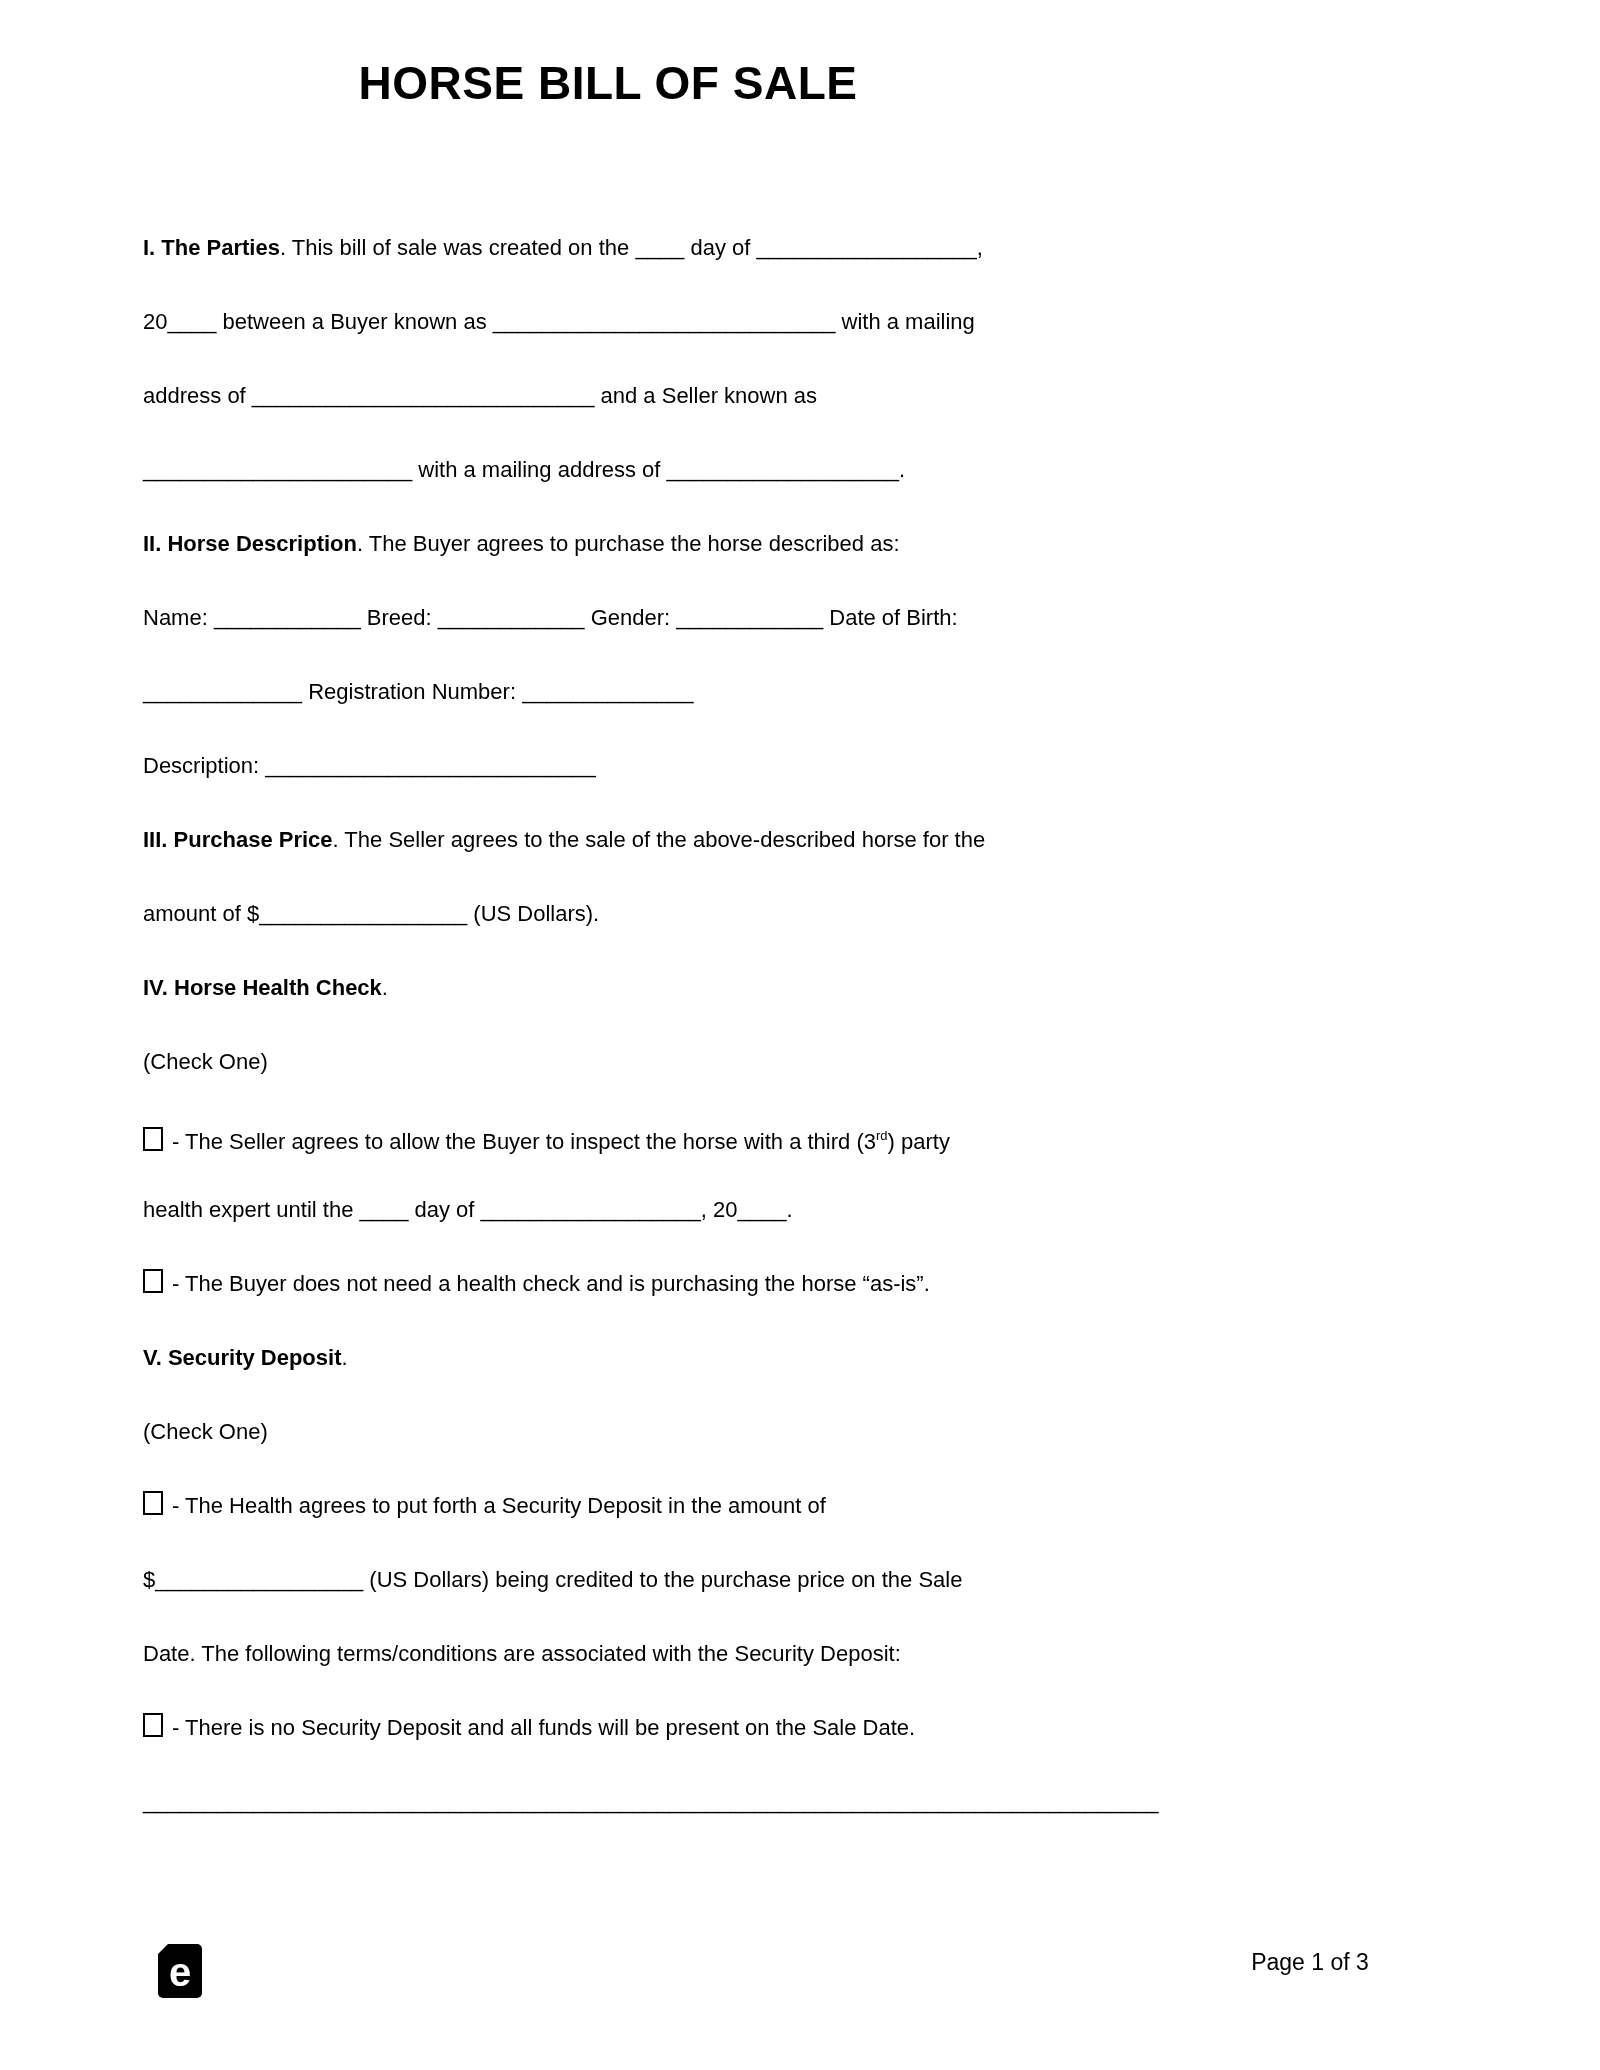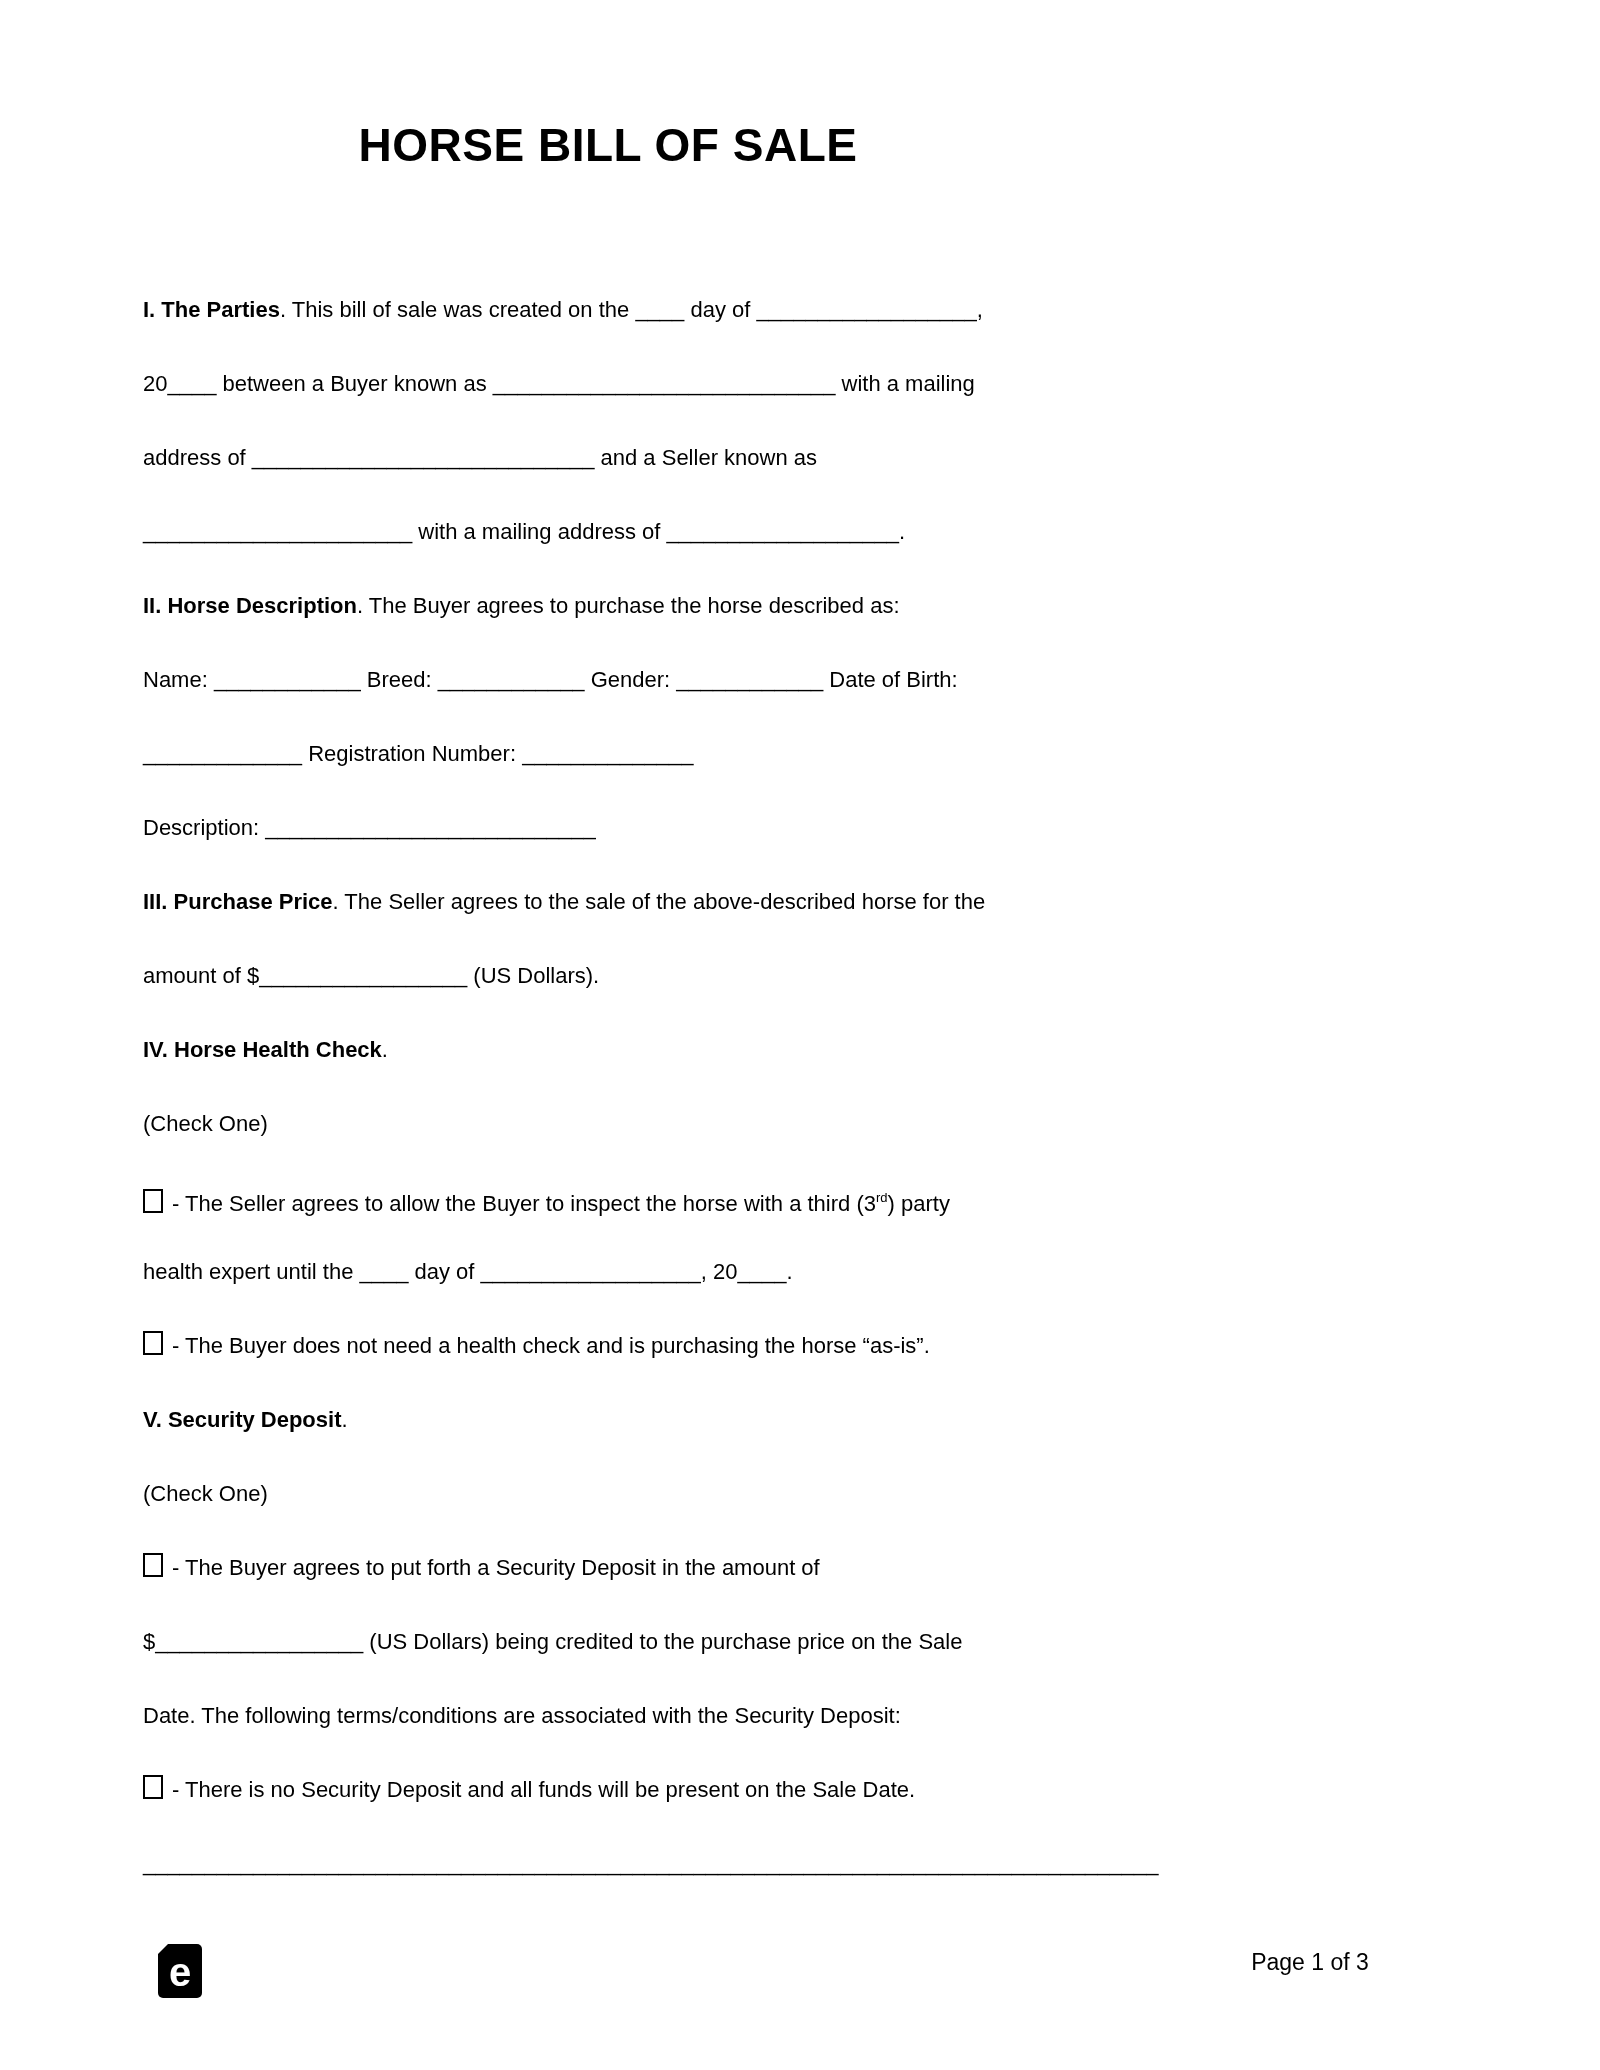--- a/index.html
+++ b/index.html
@@ -14,21 +14,21 @@
     width: 1600px; height: 2070px;
     overflow: hidden;
     background: #ffffff;
   }
   .content {
     position: absolute;
     left: 143px; top: 0;
     width: 930px;
   }
   .title {
-    padding-top: 118px;
+    padding-top: 56px;
     text-align: center;
     font-size: 46px;
     font-weight: bold;
     line-height: 1.2;
     letter-spacing: 0.5px;
   }
   .lines { margin-top: 100px; }
   .ln {
     height: 74px;
     line-height: 74px;
@@ -118,21 +118,21 @@
       <div class="ln"><span class="checkbox"></span><span>- The Seller agrees to allow the Buyer to inspect the horse with a third (3</span><span class="sup">rd</span><span>) party</span></div>
 
       <div class="ln"><span>health expert until the ____ day of __________________, 20____.</span></div>
 
       <div class="ln"><span class="checkbox"></span><span>- The Buyer does not need a health check and is purchasing the horse “as-is”.</span></div>
 
       <div class="ln"><span class="b">V. Security Deposit</span><span>.</span></div>
 
       <div class="ln"><span>(Check One)</span></div>
 
-      <div class="ln"><span class="checkbox"></span><span>- The Buyer agrees to put forth a Security Deposit in the amount of</span></div>
+      <div class="ln"><span class="checkbox"></span><span>- The Health agrees to put forth a Security Deposit in the amount of</span></div>
 
       <div class="ln"><span>$_________________ (US Dollars) being credited to the purchase price on the Sale</span></div>
 
       <div class="ln"><span>Date. The following terms/conditions are associated with the Security Deposit:</span></div>
 
       <div class="ln"><span class="checkbox"></span><span>- There is no Security Deposit and all funds will be present on the Sale Date.</span></div>
 
       <div class="ln"><span>___________________________________________________________________________________</span></div>
 
     </div>

